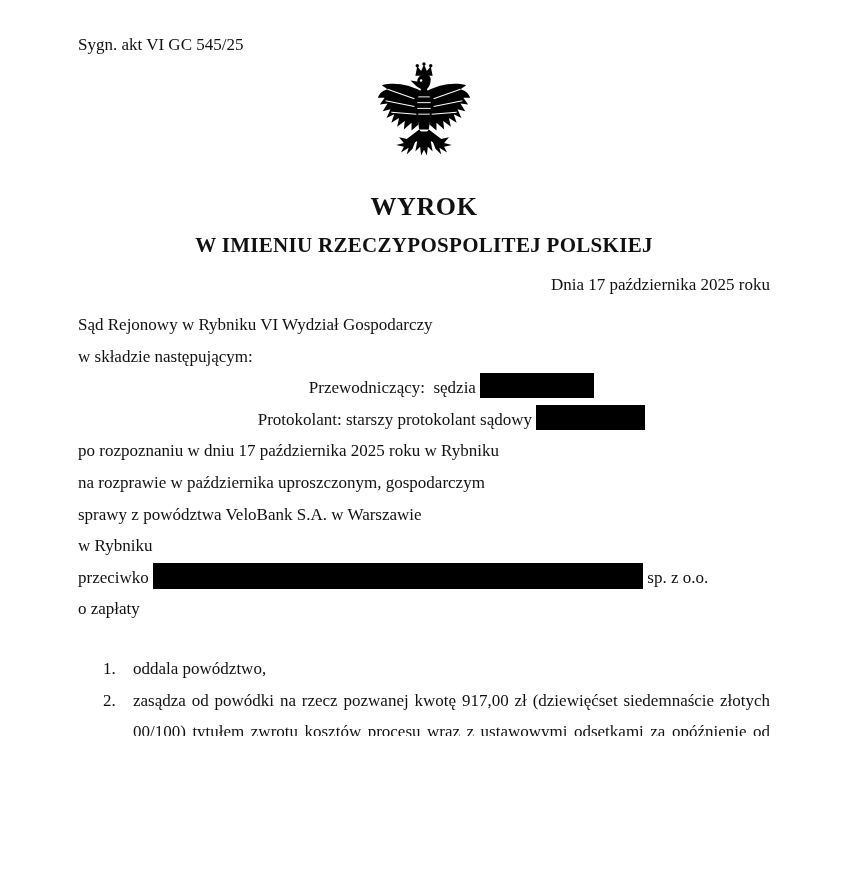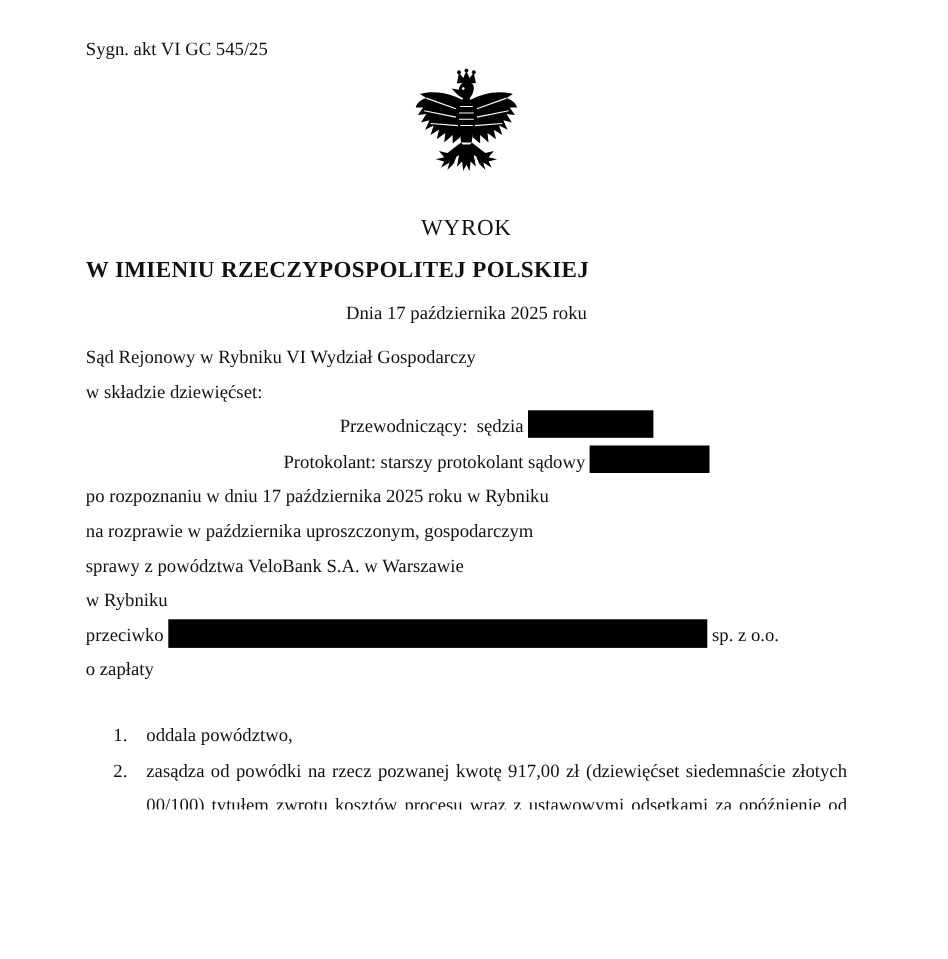--- a/index.html
+++ b/index.html
@@ -10,23 +10,23 @@
     box-sizing:border-box;
     padding:34px 92px 0 78px;
     background:#ffffff;
     color:#111111;
     font-family:"Liberation Serif", serif;
     font-size:17px;
   }
   .case-number { line-height:22px; }
   .emblem-wrap { margin-top:6px; text-align:center; }
   .emblem-wrap svg { display:inline-block; }
-  .title { margin-top:16px; text-align:center; font-weight:normal; font-size:21px; letter-spacing:0.6px; line-height:24px; }
-  .subtitle { margin-top:14px; font-weight:bold; font-size:21px; letter-spacing:0.3px; line-height:24px; }
-  .date-line { margin-top:16px; text-align:center; line-height:24px; }
+  .title { margin-top:16px; text-align:center; font-weight:bold; font-size:26px; letter-spacing:0.6px; line-height:24px; }
+  .subtitle { margin-top:14px; text-align:center; font-weight:bold; font-size:21px; letter-spacing:0.3px; line-height:24px; }
+  .date-line { margin-top:16px; text-align:right; line-height:24px; }
   .body-block { margin-top:12px; }
   .line { line-height:31.6px; white-space:nowrap; }
   .indent { padding-left:55px;text-align:center; }
   .pre { white-space:pre-wrap; }
   .redact { display:inline-block; background:#000000; }
   .redact.r-judge { width:114px; height:25px; vertical-align:-5px; }
   .redact.r-clerk { width:109px; height:25px; vertical-align:-5px; }
   .redact.r-defendant { width:490px; height:26px; vertical-align:-6px; }
   .redact.r-signature { width:130px; height:29px; vertical-align:-9px; }
   ol.ruling { margin:28px 0 0 0; padding:0 0 0 55px; list-style:none; }
@@ -63,21 +63,21 @@
   </div>
 
   <div class="title">WYROK</div>
 
   <div class="subtitle">W IMIENIU RZECZYPOSPOLITEJ POLSKIEJ</div>
 
   <div class="date-line">Dnia 17 października 2025 roku</div>
 
   <div class="body-block">
     <div class="line">Sąd Rejonowy w Rybniku VI Wydział Gospodarczy</div>
-    <div class="line">w składzie dziewięćset:</div>
+    <div class="line">w składzie następującym:</div>
     <div class="line indent"><span class="pre">Przewodniczący:  sędzia</span> <span class="redact r-judge"></span></div>
     <div class="line indent"><span>Protokolant: starszy protokolant sądowy</span> <span class="redact r-clerk"></span></div>
     <div class="line">po rozpoznaniu w dniu 17 października 2025 roku w Rybniku</div>
     <div class="line">na rozprawie w października uproszczonym, gospodarczym</div>
     <div class="line">sprawy z powództwa VeloBank S.A. w Warszawie</div>
     <div class="line">w Rybniku</div>
     <div class="line"><span>przeciwko</span> <span class="redact r-defendant"></span> <span>sp. z o.o.</span></div>
     <div class="line">o zapłaty</div>
   </div>
 

